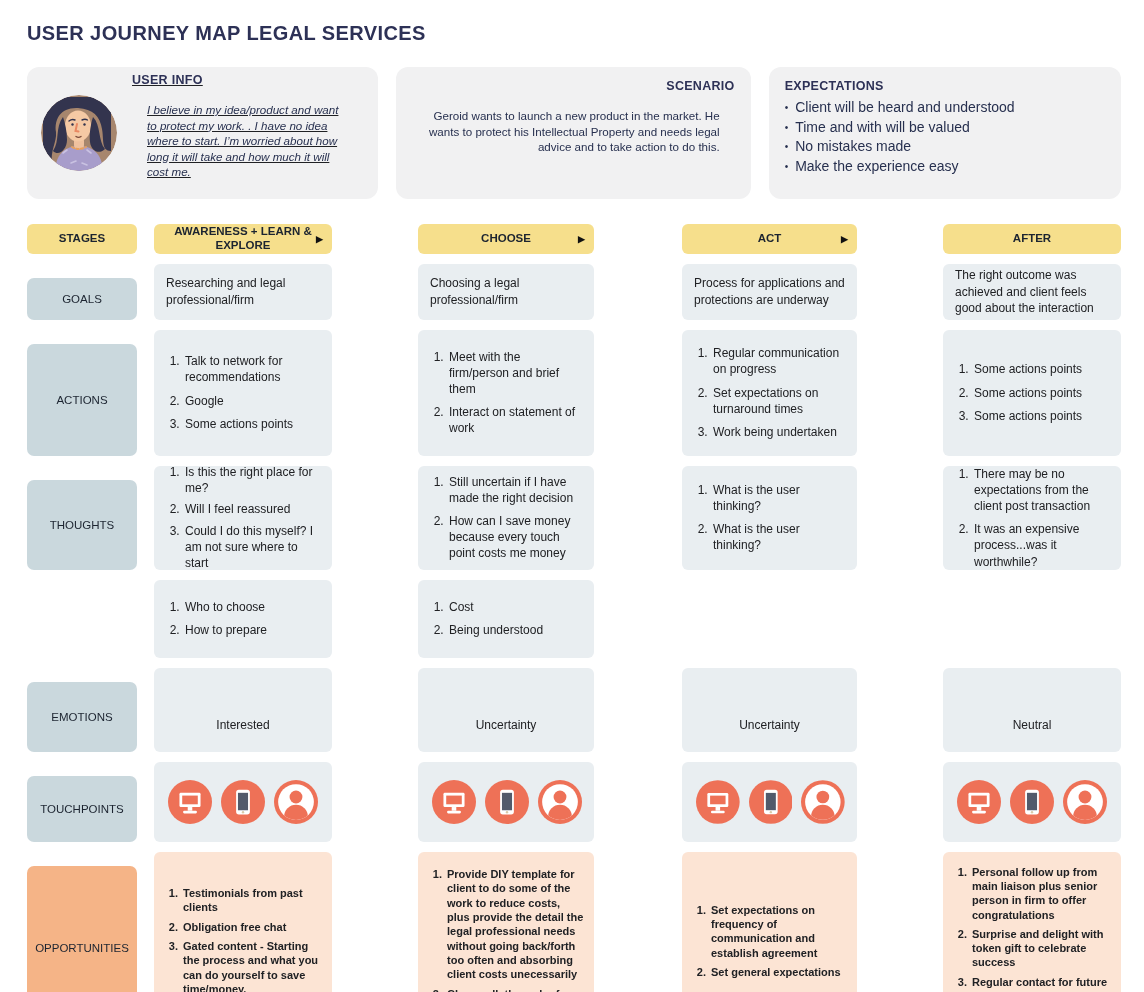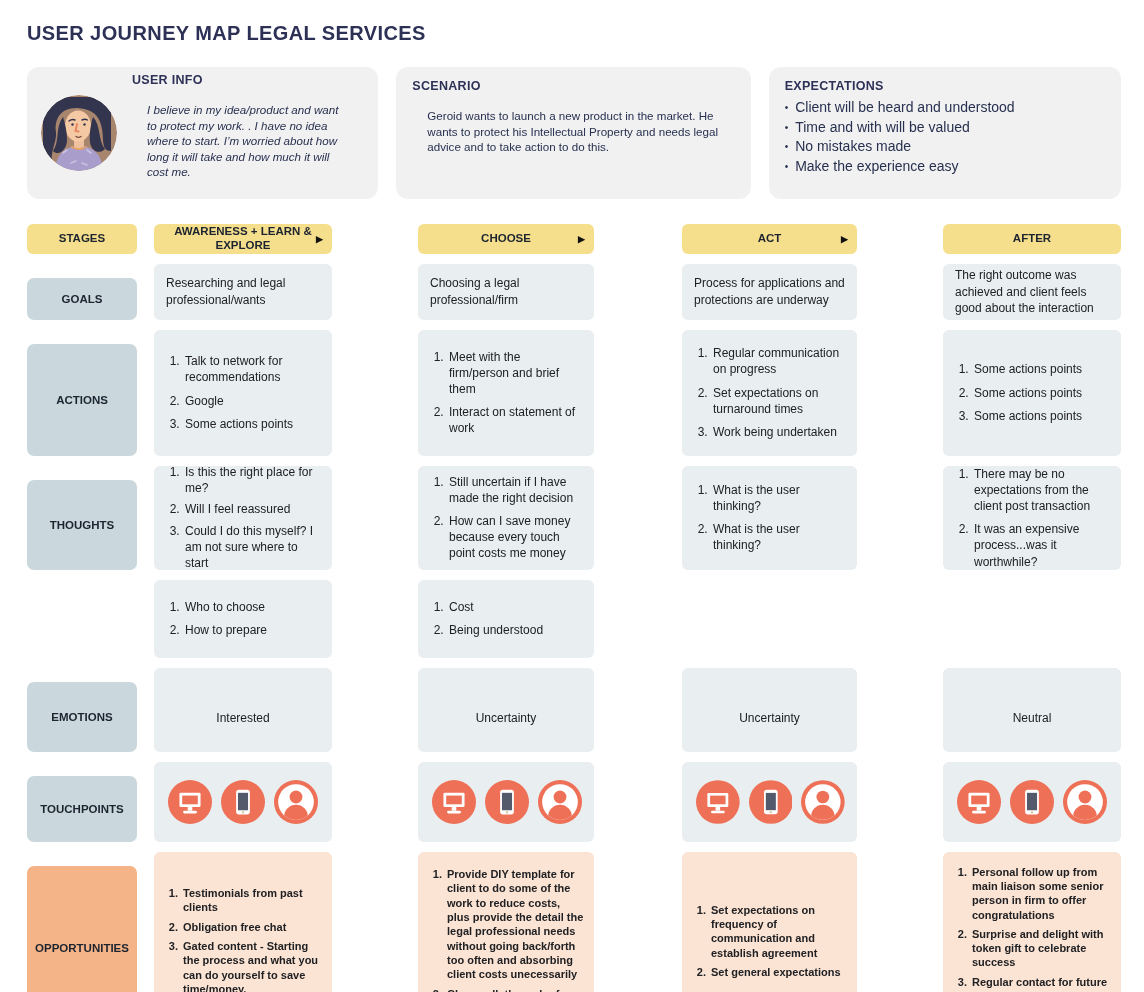--- a/index.html
+++ b/index.html
@@ -4,50 +4,50 @@
 <style>
   html,body{margin:0;padding:0;background:#fff;}
   body{width:1144px;font-family:"Liberation Sans",sans-serif;color:#202124;}
   .page{padding:14px 23px 6px 27px;}
   h1{font-size:20px;letter-spacing:.4px;color:#2D3156;margin:8px 0 22px 0;font-weight:bold;}
   
   .cards{display:flex;gap:18px;margin-bottom:25px;}
   .card{background:#F1F1F2;border-radius:12px;padding:10px 16px;box-sizing:border-box;min-height:84px;}
   .card h2{font-size:12.5px;color:#2D3156;margin:2px 0 5px 0;letter-spacing:.3px;font-weight:bold;}
   .card p{font-size:11.6px;line-height:1.34;color:#27304F;margin:15px;}
-  .card-user{width:352px;display:flex;align-items:center;gap:15px;padding:4px 14px;}
-  .card-scenario{width:355px;}
+  .card-user{width:352px;display:flex;align-items:center;gap:15px;padding:4px 14px;text-decoration:underline;}
+  .card-scenario{width:355px;text-align:right;}
   .card-expect{width:353px;}
   .avatar{width:76px;height:76px;flex:0 0 76px;border-radius:50%;overflow:hidden;display:block;}
   .italic{font-style:italic;}
   .bullets{list-style:none;margin:0;padding:0;}
   .bullets li{font-size:14px;line-height:1.4;color:#27304F;}
   .bullets li::before{content:"•";margin-right:7px;font-size:10px;position:relative;top:-1px;}
   
   .grid{display:grid;
     grid-template-columns:110px 17px 178px 86px 176px 88px 175px 86px 178px;
     grid-template-rows:30px 56px 126px 104px 78px 84px 80px auto 4px;
     row-gap:10px;}
   .gc1{grid-column:1}.gc3{grid-column:3}.gc5{grid-column:5}.gc7{grid-column:7}.gc9{grid-column:9}
   .gr1{grid-row:1}.gr2{grid-row:2}.gr3{grid-row:3}.gr4{grid-row:4}.gr5{grid-row:5}
   .gr6{grid-row:6}.gr7{grid-row:7}.gr8{grid-row:8}
   .hdr{background:#F6DF8C;border-radius:6px;display:flex;align-items:center;justify-content:center;
     text-align:center;font-weight:bold;font-size:11.5px;color:#1C2430;position:relative;
     line-height:1.15;padding:2px 20px;box-sizing:border-box;}
   .hdr .arrow{position:absolute;right:9px;top:50%;transform:translateY(-50%);font-size:9px;color:#111;}
   .rowlab{background:#CAD8DD;border-radius:7px;display:flex;align-items:center;justify-content:center;
-    text-align:center;font-weight:bold;font-size:11.5px;color:#1C2430;padding:4px;box-sizing:border-box;margin-top:14px;}
+    text-align:center;font-weight:normal;font-size:11.5px;color:#1C2430;padding:4px;box-sizing:border-box;margin-top:14px;}
   .rowlab.opp{background:#F5B487;}
   .cell{background:#E9EEF1;border-radius:6px;padding:10px 12px;box-sizing:border-box;
     font-size:12px;line-height:1.35;display:flex;flex-direction:column;justify-content:center;}
   .cell.oppcell{background:#FCE4D4;font-weight:bold;font-size:11px;line-height:1.3;padding:8px 10px;}
   .cell ol{margin:0;padding-left:17px;}
   .cell ol li{margin:5px 0;padding-left:2px;}
   .cell.spread ol li{margin:7px 0;}
-  .emocell{justify-content:flex-end;align-items:center;padding-bottom:25px;font-size:12px;}
+  .emocell{justify-content:flex-end;align-items:center;padding-bottom:18px;font-size:12px;}
   .tpcell{flex-direction:row;justify-content:flex-start;align-items:center;gap:9px;padding-left:14px;}
   .tpcell svg{width:44px;height:44px;display:block;}
   .goalcell{justify-content:center;}
 </style>
 </head>
 <body>
 
 <div class="page">
   <h1>USER JOURNEY MAP LEGAL SERVICES</h1>
 
@@ -112,21 +112,21 @@
     </div>
     <div class="hdr gc7 gr1">
       <span>ACT</span>
       <span class="arrow">▶</span>
     </div>
     <div class="hdr gc9 gr1">
       <span>AFTER</span>
     </div>
 
     <div class="rowlab gc1 gr2">GOALS</div>
-    <div class="cell goalcell gc3 gr2">Researching and  legal professional/wants</div>
+    <div class="cell goalcell gc3 gr2">Researching and  legal professional/firm</div>
     <div class="cell goalcell gc5 gr2">Choosing a legal professional/firm</div>
     <div class="cell goalcell gc7 gr2">Process for applications and protections are underway</div>
     <div class="cell goalcell gc9 gr2">The right outcome was achieved and client feels good about the interaction</div>
 
     <div class="rowlab gc1 gr3">ACTIONS</div>
     <div class="cell spread gc3 gr3">
       <ol>
         <li>Talk to network for recommendations</li>
         <li>Google</li>
         <li>Some actions points</li>
@@ -321,20 +321,20 @@
       </ol>
     </div>
     <div class="cell oppcell gc7 gr8">
       <ol>
         <li>Set expectations on frequency of communication and establish agreement</li>
         <li>Set general expectations</li>
       </ol>
     </div>
     <div class="cell oppcell gc9 gr8">
       <ol>
-        <li>Personal follow up from main liaison some senior person in firm to offer congratulations</li>
+        <li>Personal follow up from main liaison plus senior person in firm to offer congratulations</li>
         <li>Surprise and delight with token gift to celebrate success</li>
         <li>Regular contact for future opportunities - business development</li>
       </ol>
     </div>
 
   </div>
 </div>
 
 </body></html>

